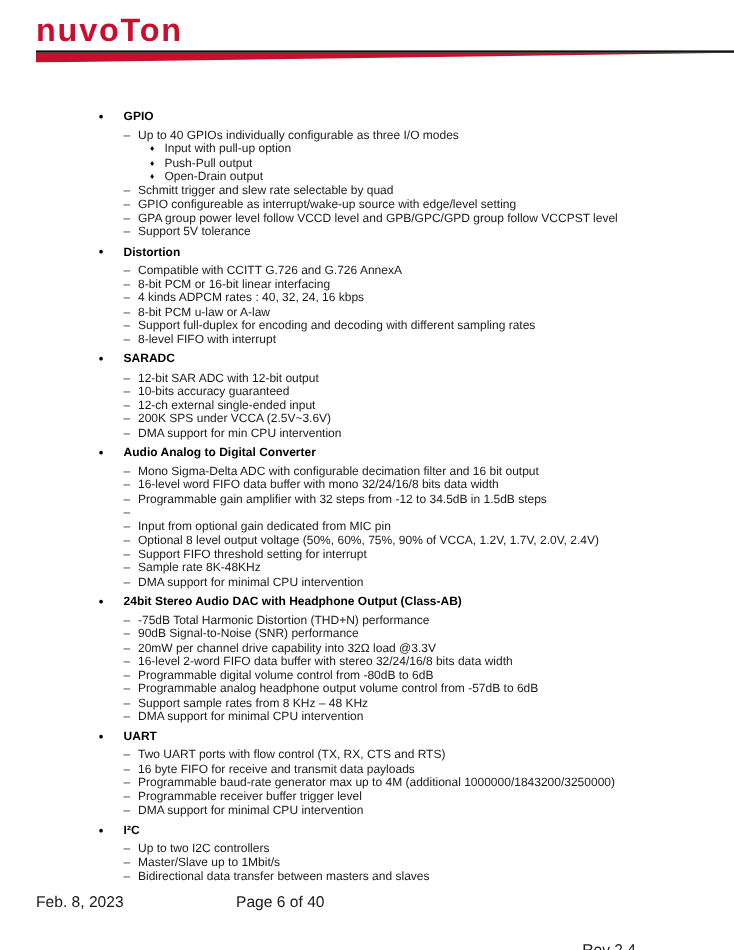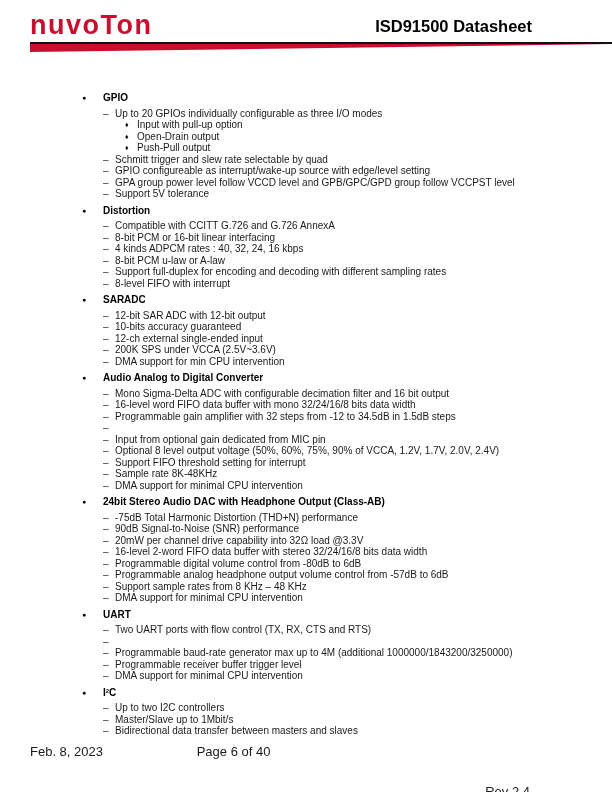--- a/index.html
+++ b/index.html
@@ -9,21 +9,21 @@
     height: 792px;
     background: #ffffff;
     font-family: "Liberation Sans", sans-serif;
     color: #1a1a1a;
     overflow: hidden;
     box-sizing: border-box;
   }
   header.pg-head {
     display: flex;
     justify-content: space-between;
-    align-items: center;
+    align-items: flex-start;
     padding: 12px 30px 0 30px;
   }
   .logo {
     font-weight: bold;
     font-size: 27px;
     color: #C8102E;
     letter-spacing: 1.5px;
     line-height: 27px;
   }
   .doc-title {
@@ -81,51 +81,50 @@
   .foot-mid   { flex: 1; }
   .foot-right { flex: 1; text-align: right; padding-right: 52px; margin-top: 40px; }
 </style>
 </head>
 <body>
 
 <div class="page">
 
   <header class="pg-head">
     <div class="logo">nuvoTon</div>
-    <div class="doc-title">ISD91500 Datasheet</div>
   </header>
 
   <div class="rule-wrap">
     <div class="black-rule"></div>
     <svg class="swoosh" width="582" height="8" viewBox="0 0 582 8" aria-hidden="true">
       <polygon points="0,0 582,0 0,8" fill="#C8102E"></polygon>
     </svg>
   </div>
 
   <main class="content">
       <section class="feature">
         <div class="sec-head">
           <span class="b">●</span>
           <span class="sec-title">GPIO</span>
         </div>
         <div class="item">
           <span class="dash">–</span>
-          <span class="txt">Up to 20 GPIOs individually configurable as three I/O modes</span>
+          <span class="txt">Up to 40 GPIOs individually configurable as three I/O modes</span>
         </div>
         <div class="subitem">
           <span class="diamond">♦</span>
           <span class="txt">Input with pull-up option</span>
         </div>
         <div class="subitem">
           <span class="diamond">♦</span>
-          <span class="txt">Open-Drain output</span>
+          <span class="txt">Push-Pull output</span>
         </div>
         <div class="subitem">
           <span class="diamond">♦</span>
-          <span class="txt">Push-Pull output</span>
+          <span class="txt">Open-Drain output</span>
         </div>
         <div class="item">
           <span class="dash">–</span>
           <span class="txt">Schmitt trigger and slew rate selectable by quad</span>
         </div>
         <div class="item">
           <span class="dash">–</span>
           <span class="txt">GPIO configureable as interrupt/wake-up source with edge/level setting</span>
         </div>
         <div class="item">
@@ -276,20 +275,21 @@
         <div class="sec-head">
           <span class="b">●</span>
           <span class="sec-title">UART</span>
         </div>
         <div class="item">
           <span class="dash">–</span>
           <span class="txt">Two UART ports with flow control (TX, RX, CTS and RTS)</span>
         </div>
         <div class="item">
           <span class="dash">–</span>
+          <span class="txt">16 byte FIFO for receive and transmit data payloads</span>
         </div>
         <div class="item">
           <span class="dash">–</span>
           <span class="txt">Programmable baud-rate generator max up to 4M (additional 1000000/1843200/3250000)</span>
         </div>
         <div class="item">
           <span class="dash">–</span>
           <span class="txt">Programmable receiver buffer trigger level</span>
         </div>
         <div class="item">

